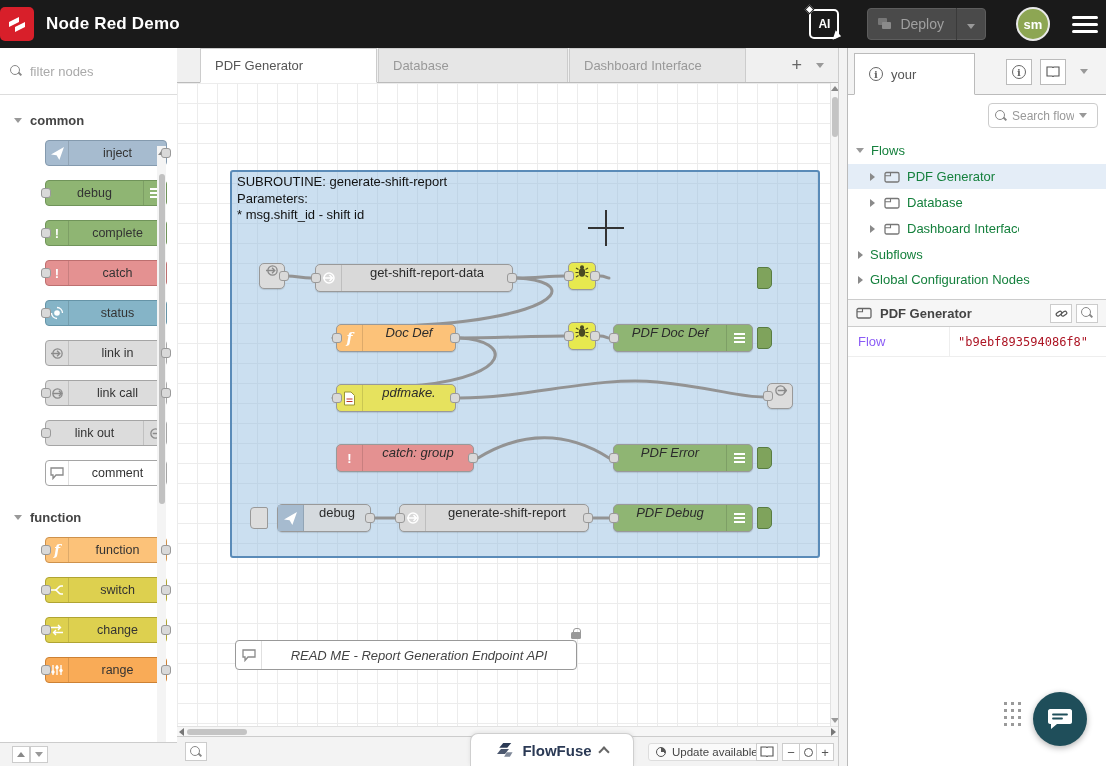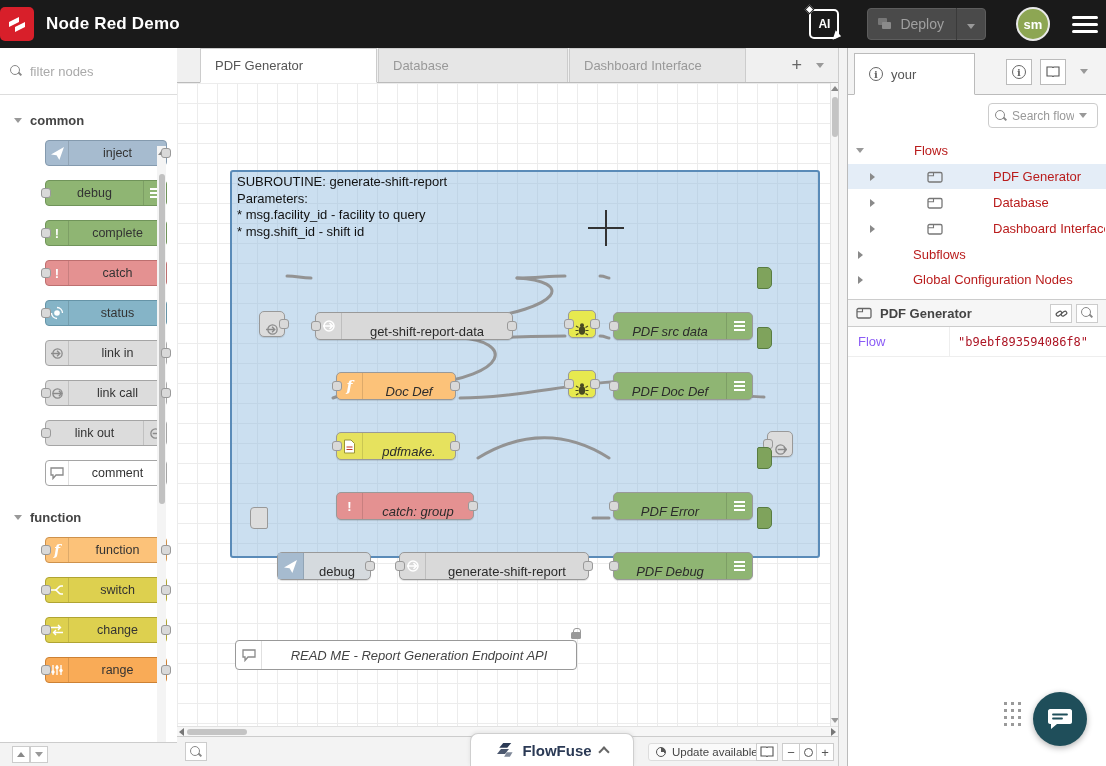--- a/index.html
+++ b/index.html
@@ -116,22 +116,22 @@
     background-size:20px 20px; overflow:hidden; }
 
   .group { position:absolute; left:53px; top:87px; width:590px; height:388px;
     background:rgba(146,188,224,.48); border:2px solid #5a8bb8; border-radius:3px; }
   .group-note { position:absolute; left:60px; top:91px; font-size:13px; line-height:16.5px; color:#111; }
 
   #wires { position:absolute; left:0; top:0; z-index:2; }
   #wires path { stroke:#939393; stroke-width:3; fill:none; stroke-linecap:round; }
 
   .node { position:absolute; height:28px; border:1px solid #999; border-radius:5px; display:flex;
-    align-items:flex-end; font-size:13px; color:#2b2b2b; z-index:4;
-    box-shadow:0 1px 1px rgba(0,0,0,.12);margin-top:48px; }
+    align-items:flex-start; font-size:13px; color:#2b2b2b; z-index:4;
+    box-shadow:0 1px 1px rgba(0,0,0,.12); }
   .node .nicon { flex:0 0 26px; width:26px; }
   .node.small { width:26px; height:26px; justify-content:center; }
   .it { font-style:italic; }
   .dbg-toggle { position:absolute; width:15px; height:22px; background:#7fa35c; border:1.5px solid #587c41;
     border-radius:2px 5px 5px 2px; z-index:4; cursor:pointer; }
   .inject-btn { position:absolute; width:18px; height:22px; background:#ddd; border:1px solid #999;
     border-radius:4px 2px 2px 4px; z-index:4; cursor:pointer; }
   .comment-node { position:absolute; left:58px; top:557px; width:342px; height:30px; background:#fff;
     border:1px solid #999; border-radius:4px; display:flex; align-items:center; z-index:4; font-size:13px; color:#444;}
   .lock-ic { position:absolute; left:394px; top:545px; width:10px; height:11px; z-index:4; }
@@ -199,21 +199,21 @@
     font-size:10px; font-weight:bold; font-family:"DejaVu Serif", serif; display:flex;
     align-items:center; justify-content:center; }
   .sb-iconbtn { position:absolute; top:11px; width:26px; height:26px; border:1px solid #bbb; background:#fff;
     display:flex; align-items:center; justify-content:center; cursor:pointer; }
   .sb-caret { position:absolute; top:21px; cursor:pointer; }
   .sb-search { position:absolute; left:140px; top:55px; width:110px; height:25px; border:1px solid #ccc;
     border-radius:4px; display:flex; align-items:center; padding:0 6px; gap:5px; background:#fff; }
   .sb-search input { border:none; outline:none; width:62px; font-size:12px; color:#555; font-family:inherit;}
   .sb-search input::placeholder { color:#999; }
   .tree-row { position:absolute; left:0; width:258px; height:25px; display:flex; align-items:center;
-    font-size:13px; color:#b91c1c; cursor:pointer;gap:43px; }
+    font-size:13px; color:#15803d; cursor:pointer; }
   .tree-row.sel { background:#e4edf7; }
   .flow-ic { width:16px; height:12px; flex:0 0 16px; }
   .tr-label { margin-left:7px; white-space:nowrap; overflow:hidden; }
   .tr-label.trunc { max-width:112px; }
   .detail-header { position:absolute; left:0; top:251px; width:258px; height:28px; background:#f6f6f6;
     border-top:1px solid #ccc; border-bottom:1px solid #ccc; display:flex; align-items:center;
     padding:0 8px; gap:8px; font-size:13px; font-weight:bold; color:#444; }
   .dh-btn { width:22px; height:19px; border:1px solid #ccc; background:#fff; display:flex;
     align-items:center; justify-content:center; cursor:pointer; }
   .dh-tools { margin-left:auto; display:flex; gap:4px; }
@@ -432,21 +432,20 @@
         <span class="tri-d"></span>
       </div>
     </div>
 
     <div id="canvas">
 
       <div class="group"></div>
       <div class="group-note">
         <div>SUBROUTINE: generate-shift-report</div>
         <div>Parameters:</div>
-        <div>* msg.facility_id - facility to query</div>
         <div>* msg.shift_id - shift id</div>
       </div>
 
       <svg id="wires" width="653" height="643">
         <path d="M110,193 C120,193 124,195 134,195"></path>
         <path d="M340,195 C360,195 370,193 388,193"></path>
         <path d="M340,195 C395,198 390,225 290,238 C225,246 195,240 156,255"></path>
         <path d="M283,255 C320,255 355,253 388,253"></path>
         <path d="M283,255 C335,258 335,292 245,302 C205,306 190,302 156,315"></path>
         <path d="M283,315 C350,315 420,293 480,299 C540,305 560,314 587,314"></path>
@@ -477,27 +476,20 @@
       </div>
       <div class="node c-bug" style="left:391px; top:179px; width:28px; justify-content:center;">
         <svg width="16" height="16" viewBox="0 0 16 16">
           <ellipse cx="8" cy="9.5" rx="3.2" ry="4.2" fill="#4a4a22"></ellipse>
             <circle cx="8" cy="4.2" r="2" fill="#4a4a22"></circle>
           <path d="M4.5,6.5 L2,5 M4.5,9.5 H1.5 M4.5,12.5 L2,14 M11.5,6.5 L14,5 M11.5,9.5 H14.5 M11.5,12.5 L14,14" stroke="#4a4a22" stroke-width="1.2"></path>
         </svg>
         <span class="nport pl"></span>
           <span class="nport pr"></span>
       </div>
-      <div class="node c-green" style="left:436px; top:181px; width:140px;">
-        <span class="nlabel it">PDF src data</span>
-        <span class="nicon iright">
-            <span class="menu-ic"></span>
-          </span>
-        <span class="nport pl"></span>
-      </div>
       <div class="dbg-toggle" style="left:580px; top:184px;"></div>
 
       <div class="node c-func" style="left:159px; top:241px; width:120px;">
         <span class="nicon ileft">
             <span class="fglyph">f</span>
           </span>
         <span class="nlabel it">Doc Def</span>
         <span class="nport pl"></span>
           <span class="nport pr"></span>
       </div>

